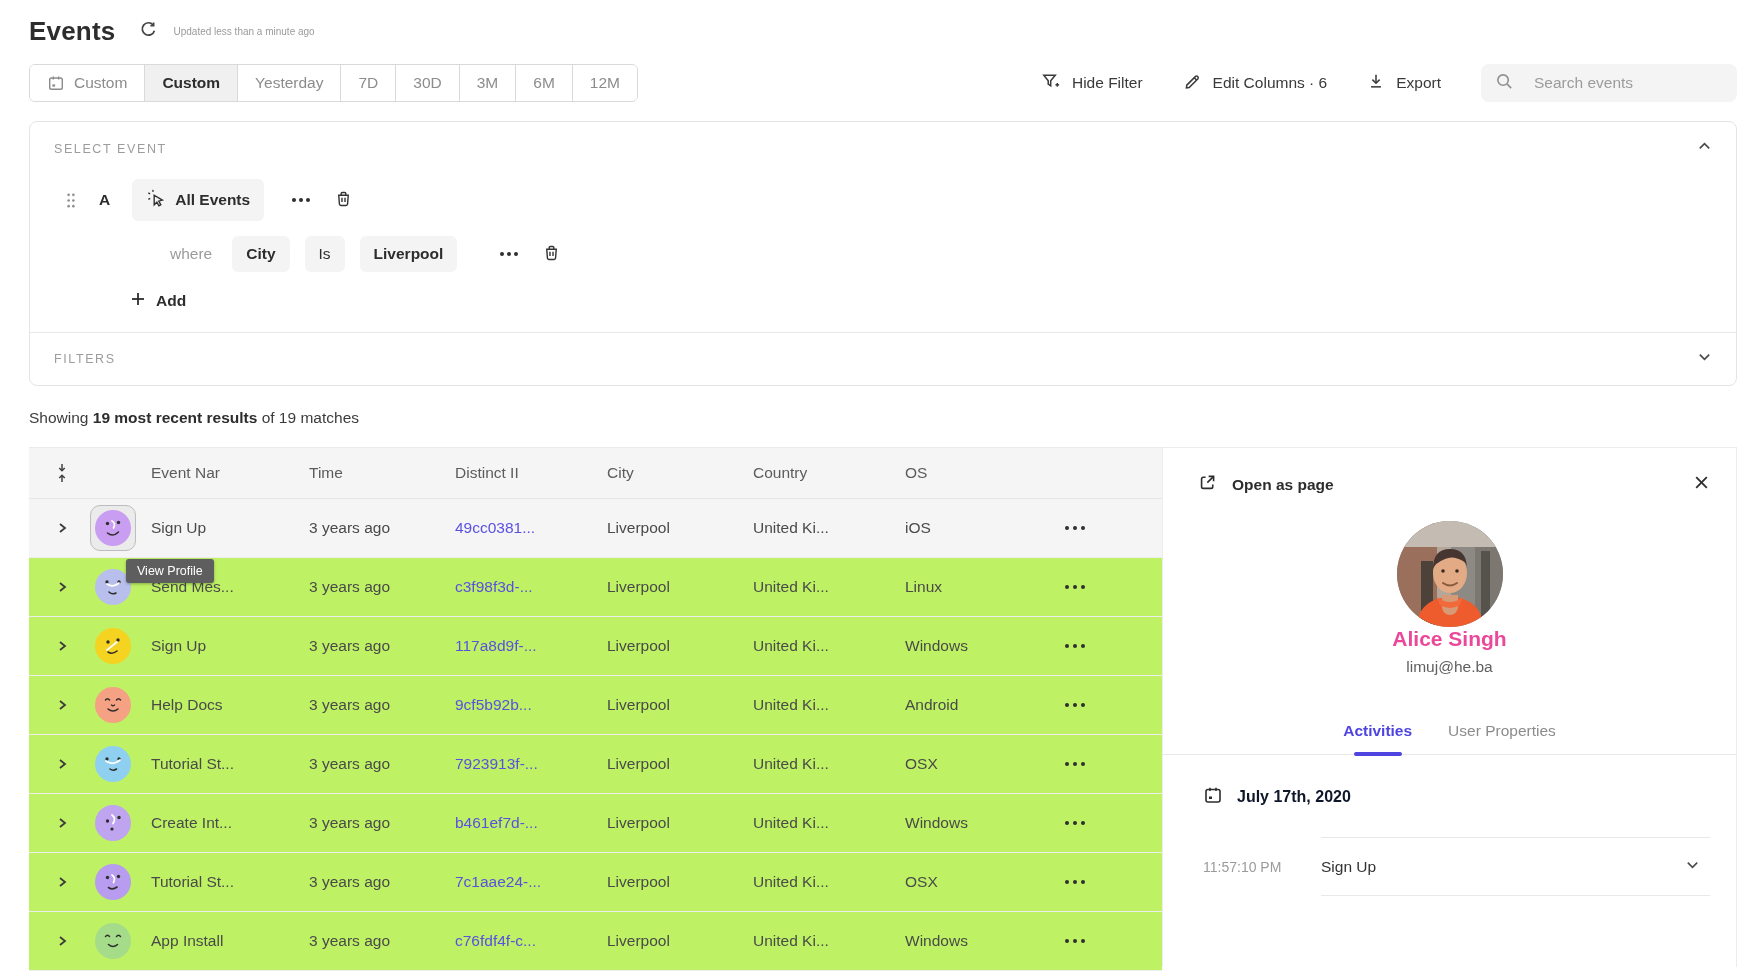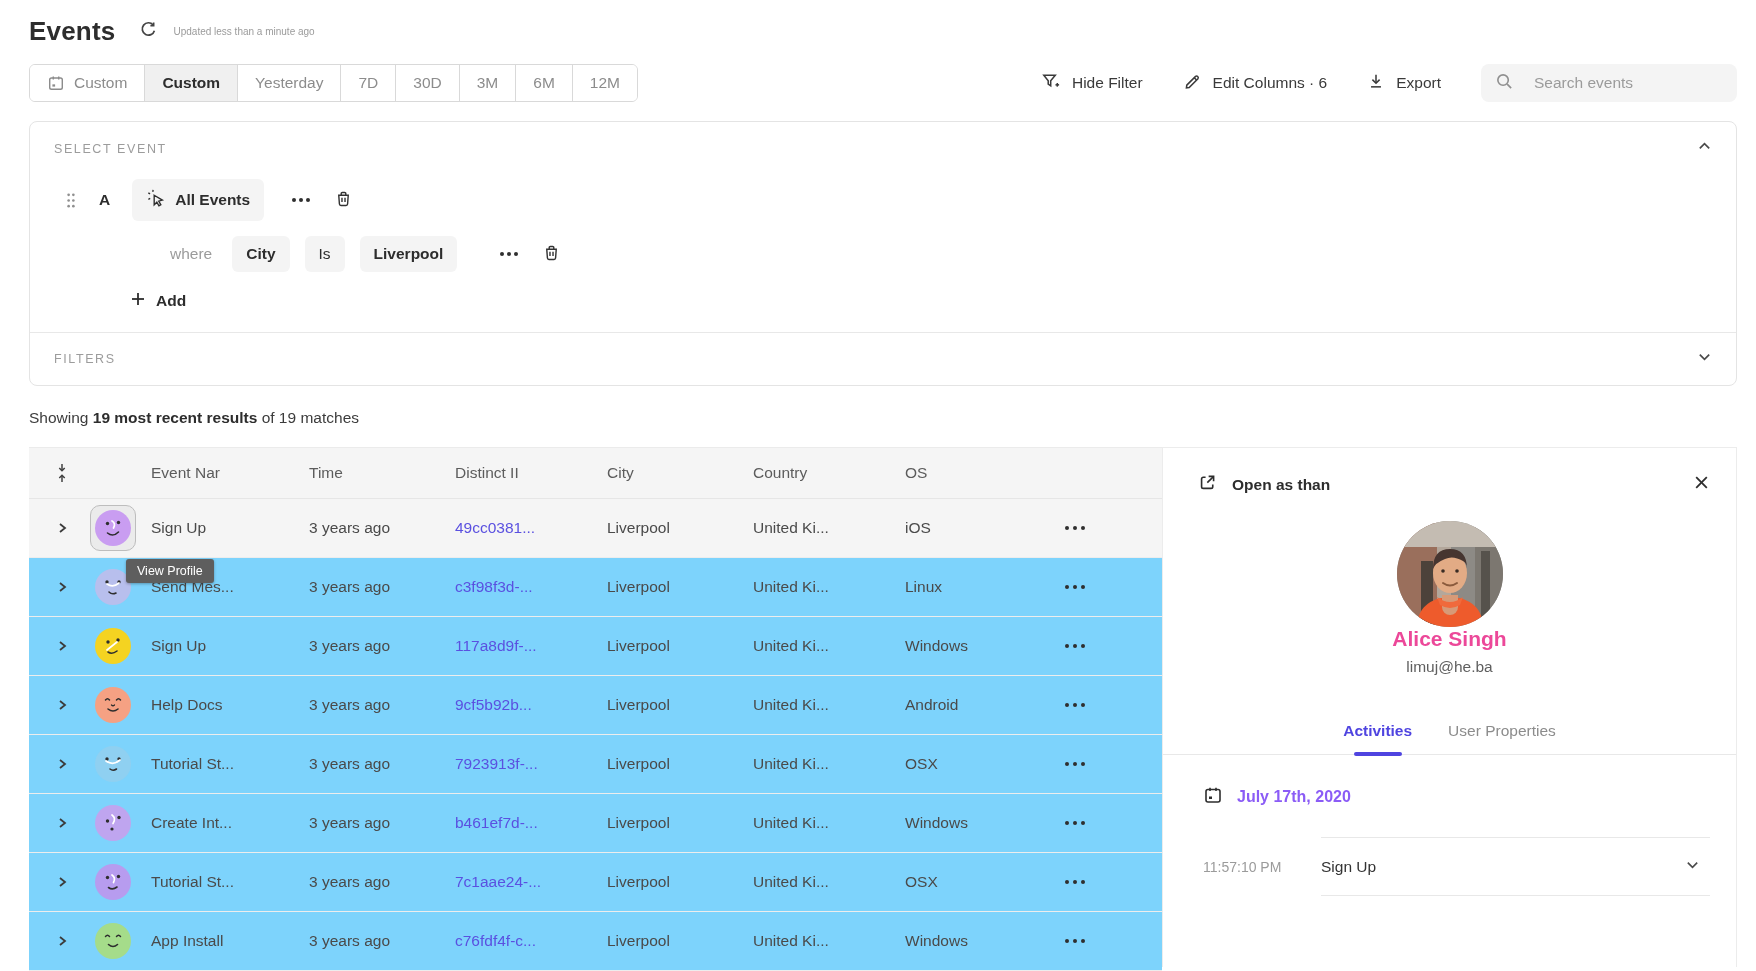--- a/index.html
+++ b/index.html
@@ -66,21 +66,21 @@
 
   
   .content-wrap { display:flex; margin:20px 19px 0 29px; height:520px; align-items:stretch; }
   .events-table { flex:0 0 1133px; position:relative; border-top:1px solid #ebebeb; }
   .trow { display:grid; grid-template-columns:66px 56px 158px 146px 152px 146px 152px 142px auto;
     align-items:center; }
   .thead { height:51px; background:#f5f5f5; color:#5c5c5c; font-size:15.5px;
     border-bottom:1px solid #e6e6e6; }
   .th { padding-right:8px; }
   .collapse-icon { display:flex; justify-content:center; color:#3d3d3d; cursor:pointer; }
-  .row { height:59px; border-bottom:1px solid #ededed; font-size:15.5px; color:#4a4a4a; cursor:pointer; background:#7dd3fc; }
+  .row { height:59px; border-bottom:1px solid #ededed; font-size:15.5px; color:#4a4a4a; cursor:pointer; background:#bef264; }
   .row.selected { background:#f5f5f5; }
   .cell-chevron { display:flex; justify-content:center; color:#3b3b3b; }
   .avatar { width:36px; height:36px; border-radius:50%; display:flex; align-items:center;
     justify-content:center; overflow:hidden; }
   .avatar-wrap { display:flex; align-items:center; }
   .avatar-frame { width:46px; height:46px; border:1px solid #bdbdbd; background:#ebebeb;
     border-radius:10px; display:flex; align-items:center; justify-content:center; margin-left:-5px; }
   .cell-link { color:#5a50e0; }
   .cell-actions { display:flex; gap:4px; padding-left:18px; cursor:pointer; }
   .cell-actions i { width:4px; height:4px; background:#2f2f2f; border-radius:50%; display:block; }
@@ -97,21 +97,21 @@
   .profile-photo { width:106px; height:106px; border-radius:50%; overflow:hidden; margin:24px auto 0; }
   .profile-name { text-align:center; font-size:21px; font-weight:700; color:#ec4899; }
   .profile-email { text-align:center; font-size:15.5px; color:#5f5f5f; margin-top:7px; }
   .panel-tabs { display:flex; justify-content:center; gap:36px; margin-top:46px; font-size:15.5px; }
   .ptab { color:#8c8c8c; cursor:pointer; position:relative; padding-bottom:14px; }
   .ptab.active { color:#4f44e0; font-weight:700; }
   .ptab.active::after { content:""; position:absolute; left:50%; transform:translateX(-50%);
     bottom:-2px; width:48px; height:4px; border-radius:2px; background:#4f44e0; }
   .panel-divider { border-top:1px solid #e8e8e8; }
   .panel-date { display:flex; align-items:center; gap:14px; margin:30px 0 0 40px;
-    font-size:16px; font-weight:700; color:#8b5cf6; }
+    font-size:16px; font-weight:700; color:#0f172a; }
   .panel-date svg { color:#2d2d2d; }
   .activity-row { display:flex; align-items:center; margin-top:28px; }
   .activity-time { flex:0 0 158px; padding-left:40px; color:#9b9b9b; font-size:14px; }
   .activity-event { flex:1; margin-right:26px; border-top:1px solid #e8e8e8; border-bottom:1px solid #e8e8e8;
     padding:19px 10px 19px 0; display:flex; align-items:center; justify-content:space-between;
     font-size:15.5px; color:#333; cursor:pointer; }
   .activity-event svg { color:#4a4a4a; }
 </style>
 </head>
 <body>
@@ -572,21 +572,21 @@
   <div class="detail-panel">
     <div class="panel-header">
       <div class="open-page-btn">
         <span>
           <svg width="21" height="21" viewBox="0 0 22 22" fill="none" stroke="currentColor" stroke-width="1.7">
             <path d="M9 5.5 H6.6 C5.5 5.5 4.8 6.2 4.8 7.3 V15.4 C4.8 16.5 5.5 17.2 6.6 17.2 H14.7 C15.8 17.2 16.5 16.5 16.5 15.4 V13"></path>
             <polyline points="12.2,4.6 17.4,4.6 17.4,9.8"></polyline>
               <line x1="17.2" y1="4.8" x2="10.8" y2="11.2"></line>
           </svg>
         </span>
-        <span>Open as than</span>
+        <span>Open as page</span>
       </div>
       <span class="close-btn">
         <span>
           <svg width="17" height="17" viewBox="0 0 16 16" fill="none" stroke="currentColor" stroke-width="1.7">
               <line x1="3" y1="3" x2="13" y2="13"></line>
               <line x1="13" y1="3" x2="3" y2="13"></line>
             </svg>
         </span>
       </span>
     </div>

